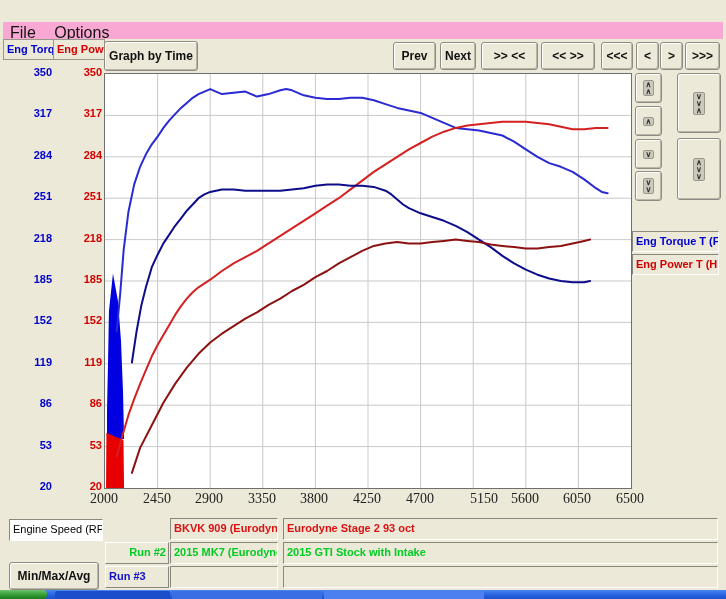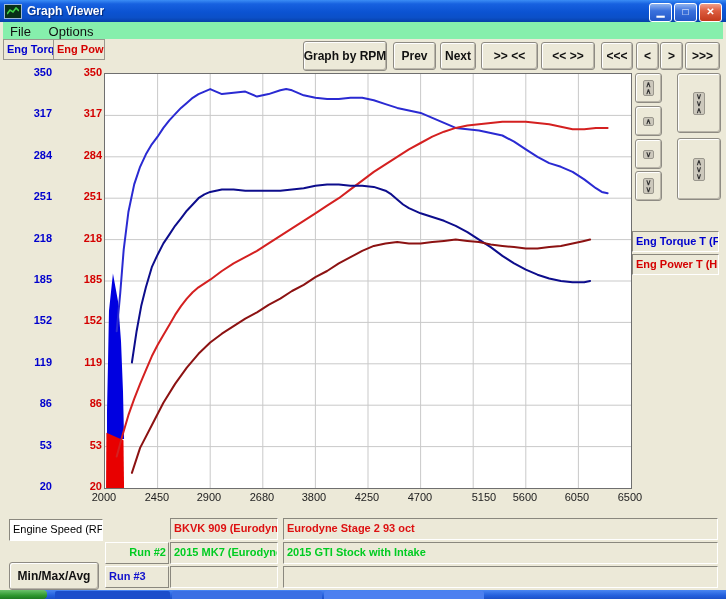--- a/index.html
+++ b/index.html
@@ -8,74 +8,61 @@
   .titlebar{position:absolute;left:0;top:0;width:726px;height:22px;
     background:linear-gradient(180deg,#3b8df5 0%,#1761e0 18%,#0b53d2 55%,#0b50c8 80%,#0640a8 100%);
     display:flex;align-items:center;}
   .ttext{color:#fff;font-weight:bold;font-size:12px;margin-left:5px;text-shadow:1px 1px 1px #03297a;}
   .ticon{width:16px;height:13px;margin-left:4px;background:#083018;border:1px solid #9db8d8;display:flex;align-items:center;justify-content:center;}
   .tbtns{position:absolute;right:4px;top:3px;display:flex;gap:2px;}
   .tb-btn{width:21px;height:17px;border:1px solid #fff;border-radius:3px;color:#fff;
     font-size:10px;font-weight:bold;text-align:center;line-height:15px;
     background:linear-gradient(180deg,#8fb3ef 0%,#3b72dd 40%,#2258c8 100%);cursor:default;}
   .tb-close{background:linear-gradient(180deg,#f0a08a 0%,#dd5d40 40%,#c33a1c 100%);}
-  .menubar{position:absolute;left:3px;top:22px;width:720px;height:17px;background:#86efac;font-size:13px;color:#111;}
+  .menubar{position:absolute;left:3px;top:22px;width:720px;height:17px;background:#f9a8d4;font-size:16px;color:#111;}
   .menubar span{display:inline-block;padding:2px 7px;}
   .btn{position:absolute;background:#ece9d8;border:1px solid #8e8b83;border-radius:3px;
     box-shadow:inset 1px 1px 0 #ffffff, inset -1px -1px 0 #b9b5a9;
     font-size:12px;font-weight:bold;color:#111;text-align:center;
     display:flex;align-items:center;justify-content:center;cursor:default;white-space:nowrap;overflow:hidden;}
   .hdr{position:absolute;background:#ece9d8;border:1px solid #9a978d;font-size:11px;font-weight:bold;
     padding:3px 2px 0 3px;overflow:hidden;white-space:nowrap;}
   .sunken{position:absolute;background:#ece9d8;border:1px solid;border-color:#8a887e #ffffff #ffffff #8a887e;
     font-size:11px;font-weight:bold;overflow:hidden;white-space:nowrap;}
   .raised{position:absolute;background:#ece9d8;border:1px solid;border-color:#ffffff #8a887e #8a887e #ffffff;
     font-size:11px;font-weight:bold;overflow:hidden;white-space:nowrap;}
   .plot{position:absolute;left:104px;top:73px;width:526px;height:414px;background:#fff;border:1px solid #6f6f6f;}
   .plot svg{display:block;width:526px;height:414px;}
   .ycol{position:absolute;top:0;width:32px;height:508px;}
   .ytick{position:absolute;width:32px;text-align:right;font-size:11px;font-weight:bold;}
-  .xtick{position:absolute;top:491px;width:44px;text-align:center;font-size:11px;color:#222;}
+  .xtick{position:absolute;top:491px;width:44px;text-align:center;font-size:14px;color:#222;font-family:Liberation Serif, serif;}
   .pill{background:#ccc8bc;border:1px solid #9a978d;border-radius:2px;padding:0 2px;
     font-size:8px;line-height:7px;white-space:pre-line;text-align:center;color:#333;font-weight:bold;}
   .field-text{display:block;padding:3px 2px 0 3px;}
   .taskbar{position:absolute;left:0;top:590px;width:726px;height:9px;
     background:linear-gradient(180deg,#4a86f2,#2460dd 60%,#1c50c8);}
   .startbtn{position:absolute;left:0;top:0;width:47px;height:9px;border-radius:0 4px 4px 0;
     background:linear-gradient(180deg,#6cc26c,#2f9930 60%,#1d7a21);}
   .taskitem{position:absolute;top:1px;height:8px;border-radius:2px 2px 0 0;}
 </style>
 </head>
 <body>
 
 <div class="win">
 
-  <div class="titlebar">
-    <span class="ticon">
-      <svg width="12" height="9" viewBox="0 0 12 9">
-          <polyline points="0,7 3,3 6,5 9,1 12,4" fill="none" stroke="#3fd24a" stroke-width="1.6"></polyline>
-        </svg>
-    </span>
-    <span class="ttext">Graph Viewer</span>
-    <div class="tbtns">
-      <div class="tb-btn">▁</div>
-      <div class="tb-btn">□</div>
-      <div class="tb-btn tb-close">✕</div>
-    </div>
-  </div>
 
   <div class="menubar">
     <span>File</span>
     <span>Options</span>
   </div>
 
   <div class="hdr" style="left:3px;top:39px;width:45px;height:16px;color:#0000cd;">Eng Torque</div>
   <div class="hdr" style="left:53px;top:39px;width:45px;height:16px;color:#d40000;">Eng Power</div>
 
-  <div class="btn" style="left:303px;top:41px;width:82px;height:28px;">Graph by RPM</div>
+  <div class="btn" style="left:104px;top:41px;width:92px;height:28px;">Graph by Time</div>
   <div class="btn" style="left:393px;top:42px;width:41px;height:26px;">Prev</div>
   <div class="btn" style="left:440px;top:42px;width:34px;height:26px;">Next</div>
   <div class="btn" style="left:481px;top:42px;width:55px;height:26px;">&gt;&gt; &lt;&lt;</div>
   <div class="btn" style="left:541px;top:42px;width:52px;height:26px;">&lt;&lt; &gt;&gt;</div>
   <div class="btn" style="left:601px;top:42px;width:30px;height:26px;">&lt;&lt;&lt;</div>
   <div class="btn" style="left:636px;top:42px;width:21px;height:26px;">&lt;</div>
   <div class="btn" style="left:660px;top:42px;width:21px;height:26px;">&gt;</div>
   <div class="btn" style="left:685px;top:42px;width:33px;height:26px;">&gt;&gt;&gt;</div>
 
   <div class="ycol" style="left:20px;" id="ylab-blue">
@@ -131,21 +118,21 @@
         <polyline points="11.7,382.6 17.5,361.3 23.4,341.2 29.2,324.9 35.1,309.9 40.9,296.1 46.8,282.3 52.6,271.0 58.4,260.9 64.3,250.9 70.1,240.9 76.0,232.1 81.8,224.6 87.7,218.3 93.5,213.3 105.2,205.7 116.9,197.0 128.6,189.4 140.3,183.2 152.0,176.9 163.6,169.4 175.3,161.8 187.0,154.3 198.7,146.8 210.4,139.3 222.1,131.7 233.8,124.2 245.5,115.4 257.2,106.6 268.8,97.9 280.5,90.3 292.2,82.8 303.9,75.3 315.6,69.0 327.3,62.7 339.0,57.7 350.7,53.9 362.4,51.4 374.0,50.2 385.7,48.9 397.4,47.7 409.1,47.7 420.8,47.7 432.5,48.9 444.2,50.2 455.9,52.7 467.6,55.2 479.2,55.2 490.9,53.9 502.6,53.9" fill="none" stroke="#d42020" stroke-width="2" stroke-linejoin="round" stroke-linecap="round"></polyline>
         <polyline points="26.9,288.5 31.6,257.2 36.2,232.1 40.9,213.3 46.8,193.2 52.6,180.7 58.4,169.4 64.3,160.6 70.1,151.8 76.0,144.3 81.8,136.7 87.7,130.5 93.5,124.2 99.4,120.4 105.2,117.9 116.9,115.4 128.6,115.4 140.3,116.7 152.0,116.7 163.6,116.7 175.3,116.7 187.0,115.4 198.7,114.2 210.4,111.7 222.1,110.4 233.8,110.4 245.5,111.7 257.2,111.7 268.8,112.9 280.5,116.7 286.4,120.4 292.2,125.5 298.1,130.5 303.9,134.2 315.6,139.3 327.3,143.0 339.0,146.8 350.7,151.8 362.4,158.1 368.2,161.8 374.0,165.6 385.7,173.1 397.4,181.9 409.1,189.4 420.8,195.7 432.5,200.7 444.2,204.5 455.9,207.0 467.6,208.3 479.2,208.3 485.1,207.0" fill="none" stroke="#0d0d8c" stroke-width="2" stroke-linejoin="round" stroke-linecap="round"></polyline>
         <polyline points="26.9,398.9 35.1,373.9 46.8,351.3 58.4,328.7 70.1,309.9 81.8,293.6 93.5,279.8 105.2,268.5 116.9,259.7 128.6,252.2 140.3,244.6 152.0,238.4 163.6,230.8 175.3,224.6 187.0,217.0 198.7,210.8 210.4,203.2 222.1,197.0 233.8,189.4 245.5,183.2 257.2,176.9 268.8,171.9 280.5,169.4 292.2,168.1 303.9,169.4 315.6,169.4 327.3,168.1 339.0,166.9 350.7,165.6 362.4,166.9 374.0,168.1 385.7,170.6 397.4,171.9 409.1,173.1 420.8,174.4 432.5,174.4 444.2,173.1 455.9,171.9 467.6,169.4 479.2,166.9 485.1,165.6" fill="none" stroke="#8c1212" stroke-width="2" stroke-linejoin="round" stroke-linecap="round"></polyline>
       </svg>
   </div>
 
   <div id="xlabs">
       <div class="xtick" style="left: 82px;">2000</div>
       <div class="xtick" style="left: 135px;">2450</div>
       <div class="xtick" style="left: 187px;">2900</div>
-      <div class="xtick" style="left: 240px;">2680</div>
+      <div class="xtick" style="left: 240px;">3350</div>
       <div class="xtick" style="left: 292px;">3800</div>
       <div class="xtick" style="left: 345px; text-align: center;">4250</div>
       <div class="xtick" style="left: 398px;">4700</div>
       <div class="xtick" style="left: 462px;">5150</div>
       <div class="xtick" style="left: 503px;">5600</div>
       <div class="xtick" style="left: 555px;">6050</div>
       <div class="xtick" style="left: 608px;">6500</div>
     </div>
 
   <div class="btn" style="left:635px;top:73px;width:25px;height:28px;">

